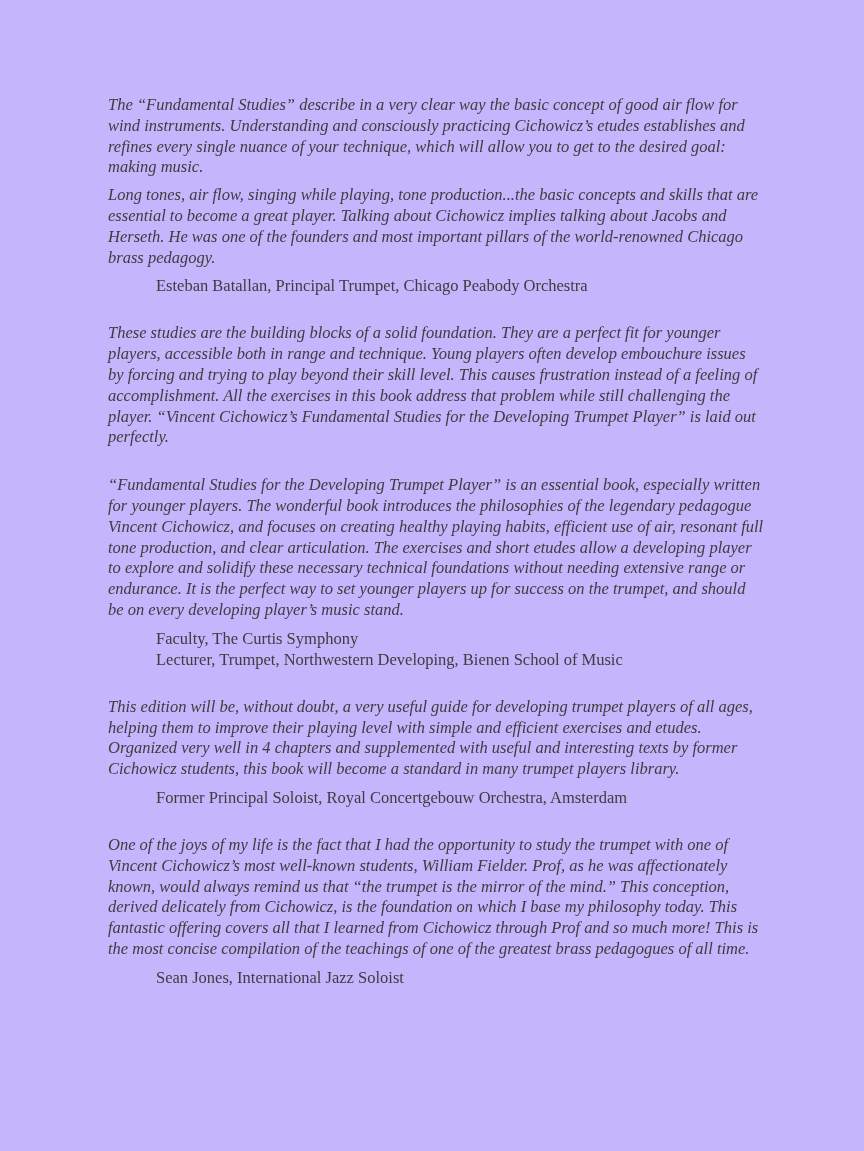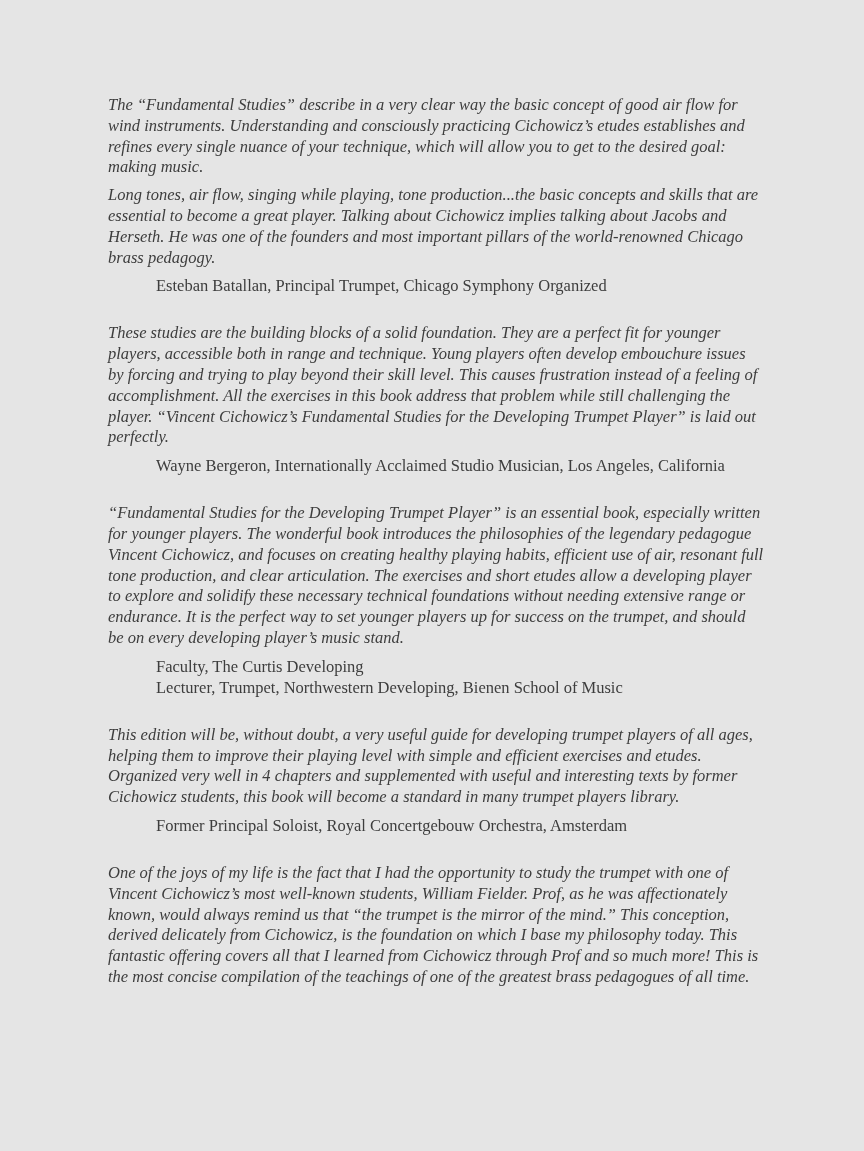--- a/index.html
+++ b/index.html
@@ -4,21 +4,21 @@
 <style>
   html, body {
     margin: 0;
     padding: 0;
     background: #ffffff;
   }
   .page {
     position: relative;
     width: 864px;
     height: 1151px;
-    background: #e5e5e5;
+    background: #c4b5fd;
     box-sizing: border-box;
     padding: 95px 100px 0 108px;
     font-family: "Liberation Serif", serif;
     color: #3d3d3d;
     overflow: hidden;
   }
   .testimonial {
     margin: 0 0 27px 0;
   }
   .quote p {
@@ -41,53 +41,51 @@
 <body>
 
 <div class="page">
 
   <div class="testimonial">
     <div class="quote">
       <p>The “Fundamental Studies” describe in a very clear way the basic concept of good air flow for wind instruments. Understanding and consciously practicing Cichowicz’s etudes establishes and refines every single nuance of your technique, which will allow you to get to the desired goal: making music.</p>
       <p>Long tones, air flow, singing while playing, tone production...the basic concepts and skills that are essential to become a great player. Talking about Cichowicz implies talking about Jacobs and Herseth. He was one of the founders and most important pillars of the world-renowned Chicago brass pedagogy.</p>
     </div>
     <div class="attribution">
-      <div class="attr-line">Esteban Batallan, Principal Trumpet, Chicago Symphony Organized</div>
+      <div class="attr-line">Esteban Batallan, Principal Trumpet, Chicago Peabody Orchestra</div>
     </div>
   </div>
 
   <div class="testimonial">
     <div class="quote">
       <p>These studies are the building blocks of a solid foundation. They are a perfect fit for younger players, accessible both in range and technique. Young players often develop embouchure issues by forcing and trying to play beyond their skill level. This causes frustration instead of a feeling of accomplishment. All the exercises in this book address that problem while still challenging the player. “Vincent Cichowicz’s Fundamental Studies for the Developing Trumpet Player” is laid out perfectly.</p>
-    </div>
-    <div class="attribution">
-      <div class="attr-line">Wayne Bergeron, Internationally Acclaimed Studio Musician, Los Angeles, California</div>
     </div>
   </div>
 
   <div class="testimonial">
     <div class="quote">
       <p>“Fundamental Studies for the Developing Trumpet Player” is an essential book, especially written for younger players. The wonderful book introduces the philosophies of the legendary pedagogue Vincent Cichowicz, and focuses on creating healthy playing habits, efficient use of air, resonant full tone production, and clear articulation. The exercises and short etudes allow a developing player to explore and solidify these necessary technical foundations without needing extensive range or endurance. It is the perfect way to set younger players up for success on the trumpet, and should be on every developing player’s music stand.</p>
     </div>
     <div class="attribution">
-      <div class="attr-line">Faculty, The Curtis Developing</div>
+      <div class="attr-line">Faculty, The Curtis Symphony</div>
       <div class="attr-line">Lecturer, Trumpet, Northwestern Developing, Bienen School of Music</div>
     </div>
   </div>
 
   <div class="testimonial">
     <div class="quote">
       <p>This edition will be, without doubt, a very useful guide for developing trumpet players of all ages, helping them to improve their playing level with simple and efficient exercises and etudes. Organized very well in 4 chapters and supplemented with useful and interesting texts by former Cichowicz students, this book will become a standard in many trumpet players library.</p>
     </div>
     <div class="attribution">
       <div class="attr-line">Former Principal Soloist, Royal Concertgebouw Orchestra, Amsterdam</div>
     </div>
   </div>
 
   <div class="testimonial">
     <div class="quote">
       <p>One of the joys of my life is the fact that I had the opportunity to study the trumpet with one of Vincent Cichowicz’s most well-known students, William Fielder. Prof, as he was affectionately known, would always remind us that “the trumpet is the mirror of the mind.” This conception, derived delicately from Cichowicz, is the foundation on which I base my philosophy today. This fantastic offering covers all that I learned from Cichowicz through Prof and so much more! This is the most concise compilation of the teachings of one of the greatest brass pedagogues of all time.</p>
     </div>
     <div class="attribution">
+      <div class="attr-line">Sean Jones, International Jazz Soloist</div>
     </div>
   </div>
 
 </div>
 
 </body></html>

